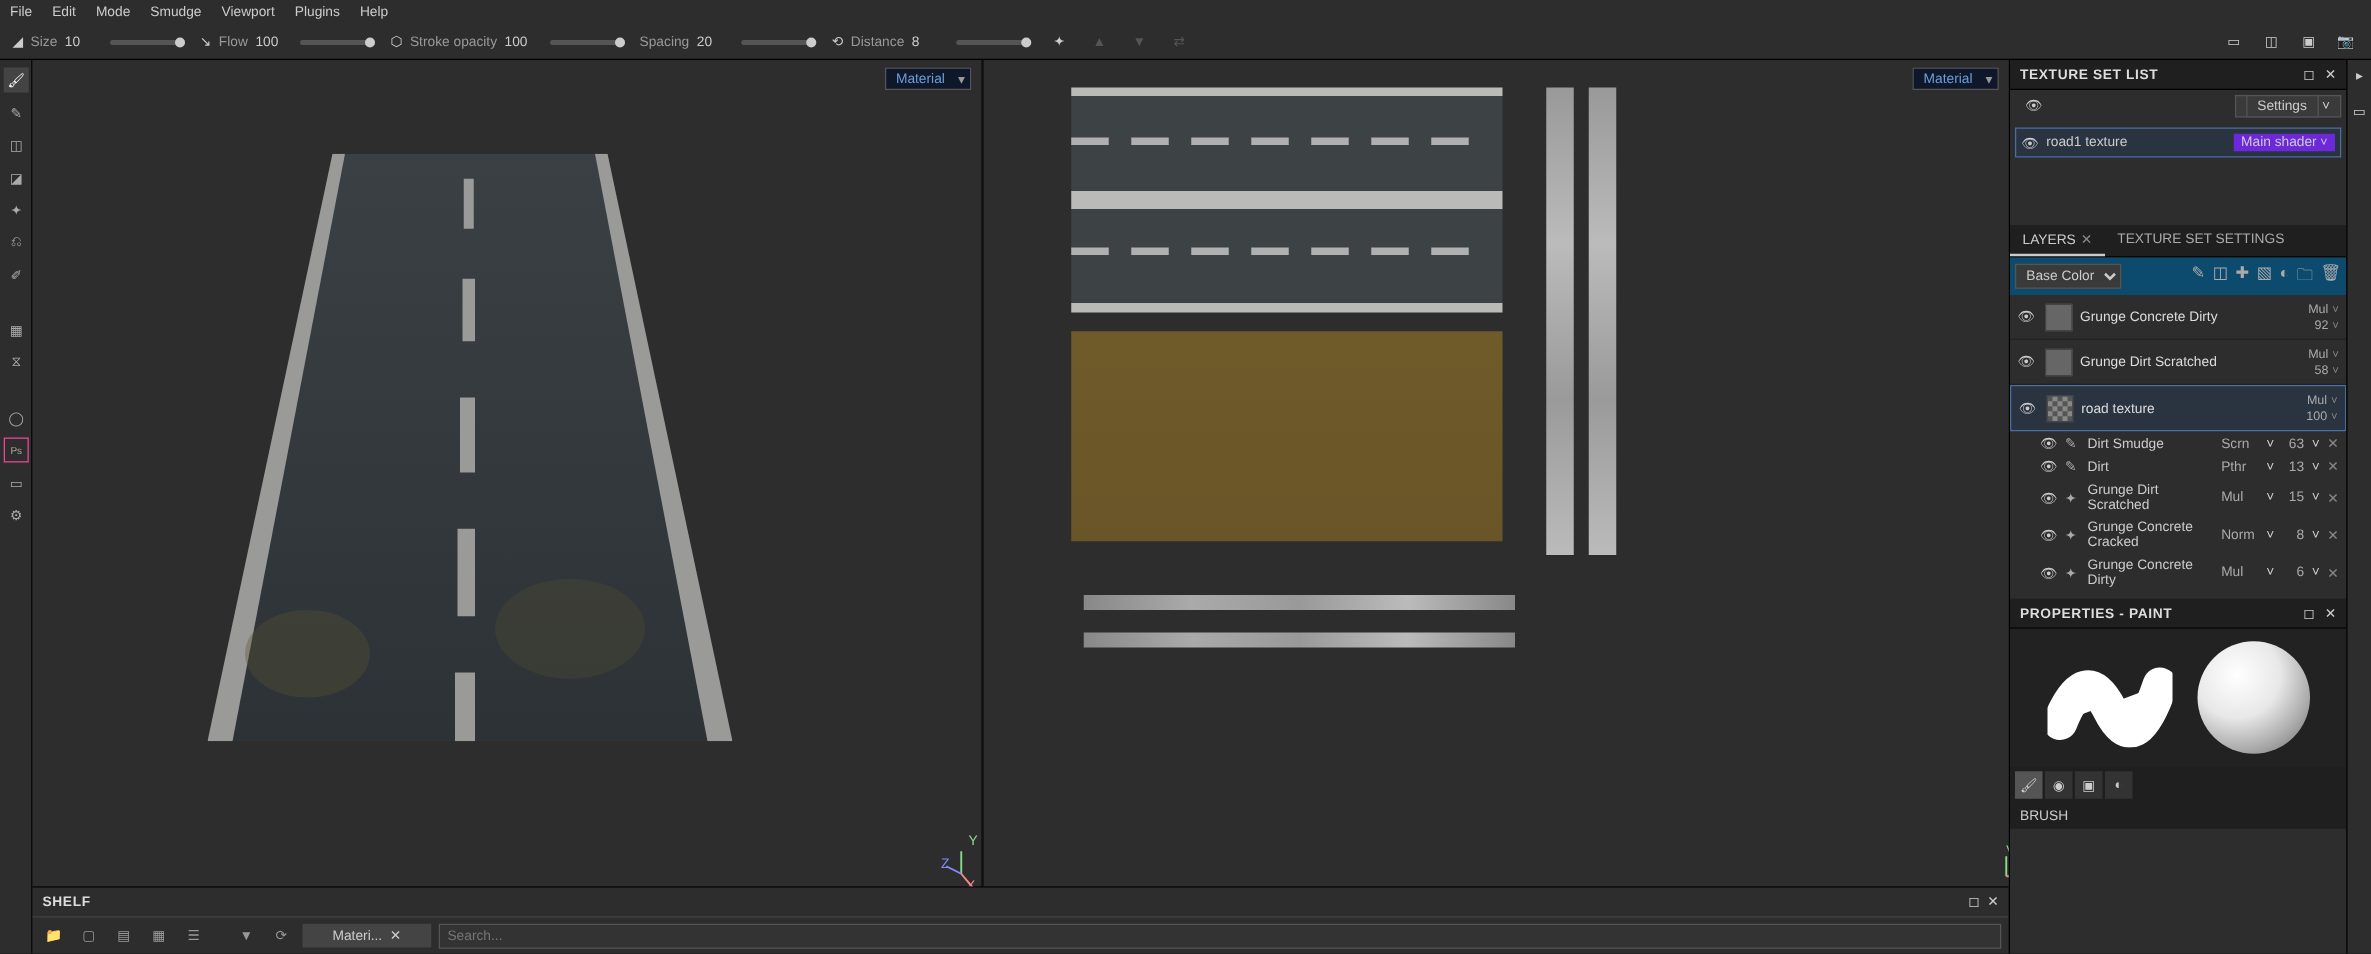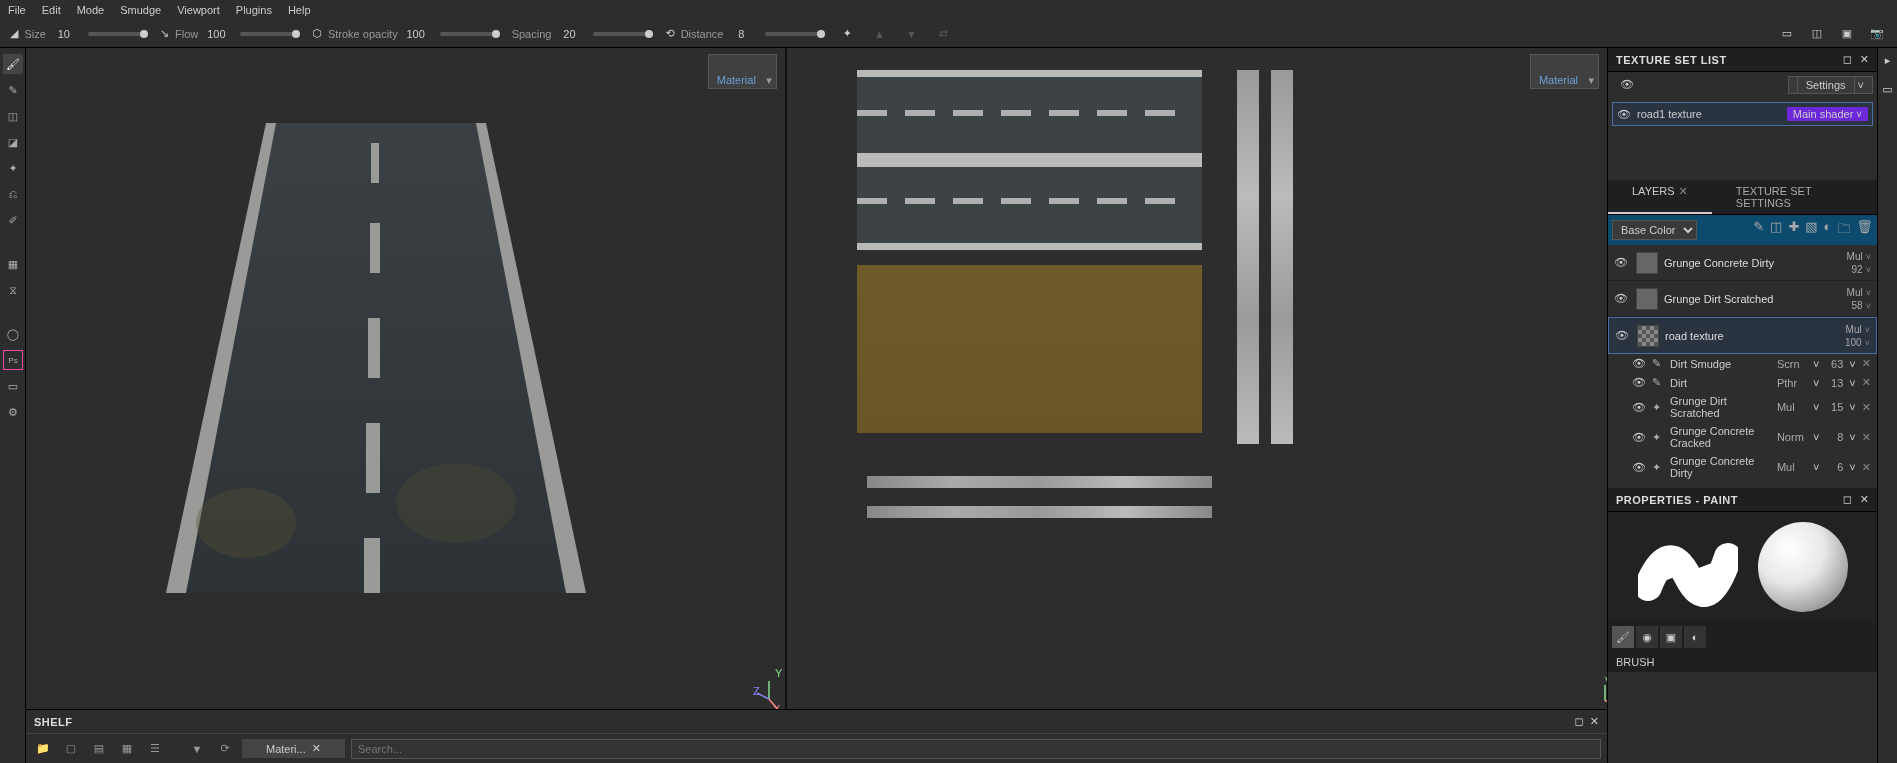--- a/index.html
+++ b/index.html
@@ -2,34 +2,34 @@
 <html><head>
 <meta charset="utf-8">
 <style>
 *{margin:0;padding:0;box-sizing:border-box;font-family:Arial,sans-serif;font-size:11px;color:#ccc;user-select:none}
 body{background:#1a1a1a;width:1897px;height:763px;overflow:hidden;position:relative}
 .menubar{height:20px;background:#2d2d2d;display:flex;align-items:center;padding:0 8px;gap:16px}
 .menubar span{cursor:pointer}
 .toolbar{height:28px;background:#2d2d2d;display:flex;align-items:center;padding:0 10px;gap:12px;border-bottom:1px solid #000}
 .tool-item{display:flex;align-items:center;gap:6px}
 .tool-item label{color:#999}
-.tool-item .val{color:#ccc;min-width:24px;text-align:center}
+.tool-item .val{color:#ccc;min-width:24px;text-align:left}
 .slider{width:60px;height:4px;background:#555;border-radius:2px;position:relative}
 .slider::after{content:"";position:absolute;width:8px;height:8px;background:#ccc;border-radius:50%;top:-2px;right:0}
 .toolbar-right{margin-left:auto;display:flex;gap:10px}
 .tb-icon{width:20px;height:16px;display:flex;align-items:center;justify-content:center;cursor:pointer}
 .main{display:flex;height:calc(100% - 48px)}
 .left-tools{width:26px;background:#2d2d2d;display:flex;flex-direction:column;gap:6px;padding:6px 3px;border-right:1px solid #000}
 .tool-btn{width:20px;height:20px;display:flex;align-items:center;justify-content:center;cursor:pointer;color:#aaa}
 .tool-btn.active{background:#444;color:#fff}
 .viewports{flex:1;display:flex;flex-direction:column}
 .views{flex:1;display:flex;gap:2px;background:#111}
 .view3d{width:48%;background:#2d2d2d;position:relative;overflow:hidden}
 .view2d{flex:1;background:#2d2d2d;position:relative;overflow:hidden}
-.view-dd{position:absolute;top:6px;right:8px;background:#404040;border:1px solid #555;padding:19px 20px 2px 8px;color:#6b9fd8;font-size:11px;cursor:pointer}
+.view-dd{position:absolute;top:6px;right:8px;background:#0f172a;border:1px solid #555;padding:2px 20px 2px 8px;color:#6b9fd8;font-size:11px;cursor:pointer}
 .view-dd::after{content:"▾";position:absolute;right:4px;color:#999}
 .road3d{position:absolute;left:140px;top:75px;width:420px;height:470px}
 .road-poly{width:100%;height:100%}
 .axis3d{position:absolute;right:30px;bottom:20px;font-size:11px}
 .axis3d .y{color:#8d8;position:absolute;left:20px;top:-22px}
 .axis3d .z{color:#88f;position:absolute;left:-2px;top:-4px}
 .axis3d .x{color:#f88;position:absolute;left:18px;top:14px}
 .axis2d{position:absolute;right:8px;bottom:20px}
 .axis2d .v{color:#8d8;position:absolute;left:6px;top:-14px}
 .uv-canvas{position:absolute;left:70px;top:22px;width:500px;height:500px}
@@ -50,21 +50,21 @@
 .panel-head .icons{display:flex;gap:8px}
 .panel-title{font-weight:bold;letter-spacing:.5px;color:#ddd}
 .tsl-body{padding:4px}
 .tsl-settings{display:flex;justify-content:flex-end;padding:4px}
 .tsl-settings span{background:#3a3a3a;padding:2px 8px;border:1px solid #555;cursor:pointer}
 .tsl-row{display:flex;align-items:center;gap:6px;padding:4px;border:1px solid #4a6fa0;background:#2a3340}
 .tsl-row .eye{width:14px}
 .tsl-row .name{flex:1}
 .tsl-row .shader{background:#6d28d9;padding:1px 6px;font-size:10px}
 .tabs{display:flex;background:#1f1f1f;border-bottom:1px solid #000}
-.tab{padding:5px 24px;cursor:pointer;color:#aaa}
+.tab{padding:5px 10px;cursor:pointer;color:#aaa}
 .tab.active{color:#fff;border-bottom:2px solid #ccc}
 .tab .x{margin-left:4px;color:#888}
 .layers-bar{display:flex;align-items:center;gap:0;padding:4px;background:#0c4a6e}
 .layers-bar select{background:#3a3a3a;border:1px solid #555;color:#ccc;padding:2px 4px;font-size:11px}
 .layers-icons{margin-left:auto;display:flex;gap:6px}
 .layers-icons span{cursor:pointer;color:#aaa;font-size:13px}
 .layer-list{flex:0 0 auto}
 .layer{display:flex;align-items:center;gap:6px;padding:5px 6px;border-bottom:1px solid #222}
 .layer.sel{background:#2a3340;border:1px solid #4a6fa0}
 .layer .eye{width:16px;cursor:pointer}

